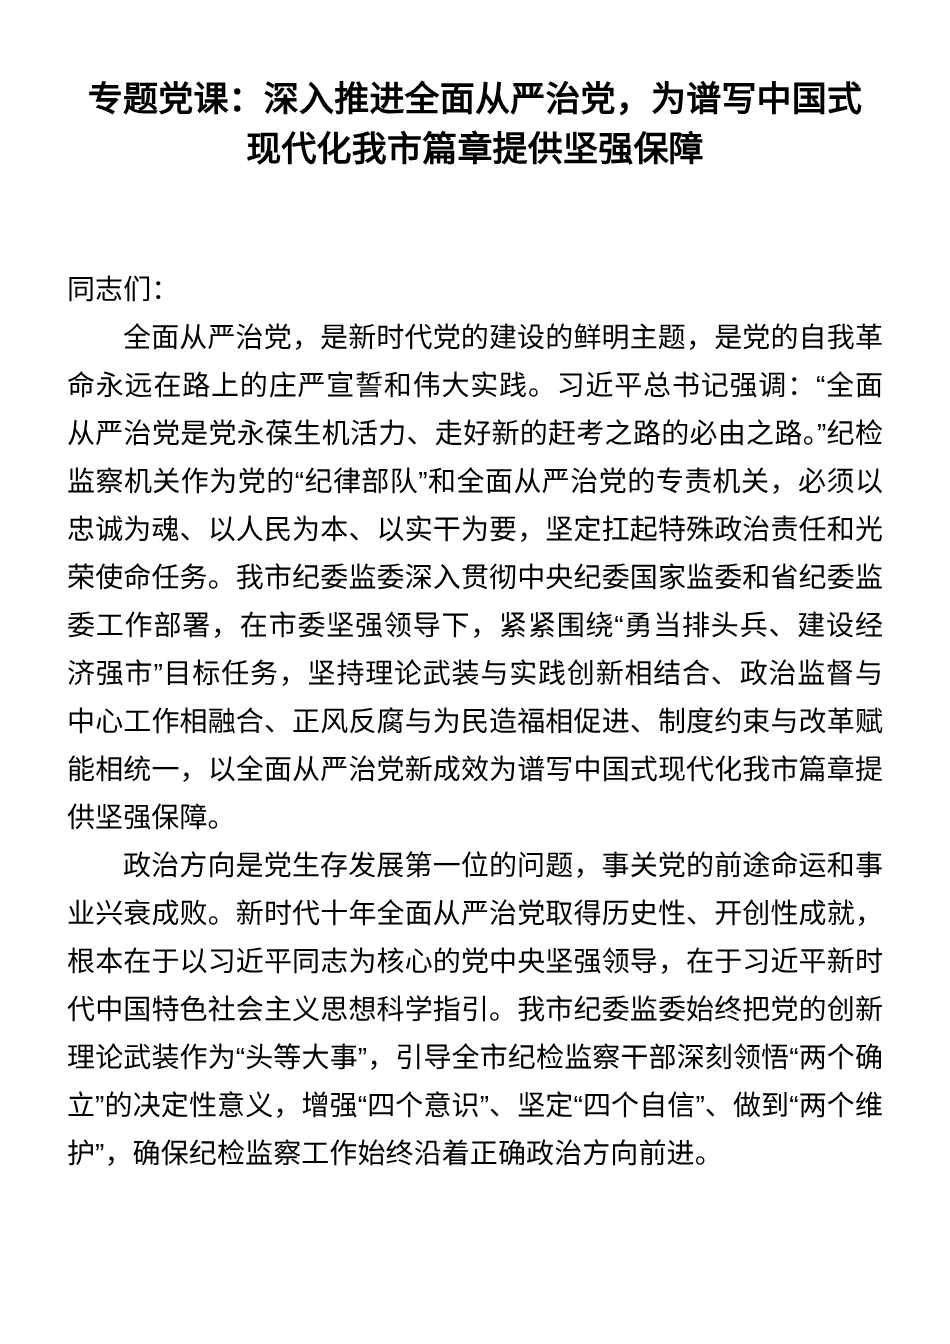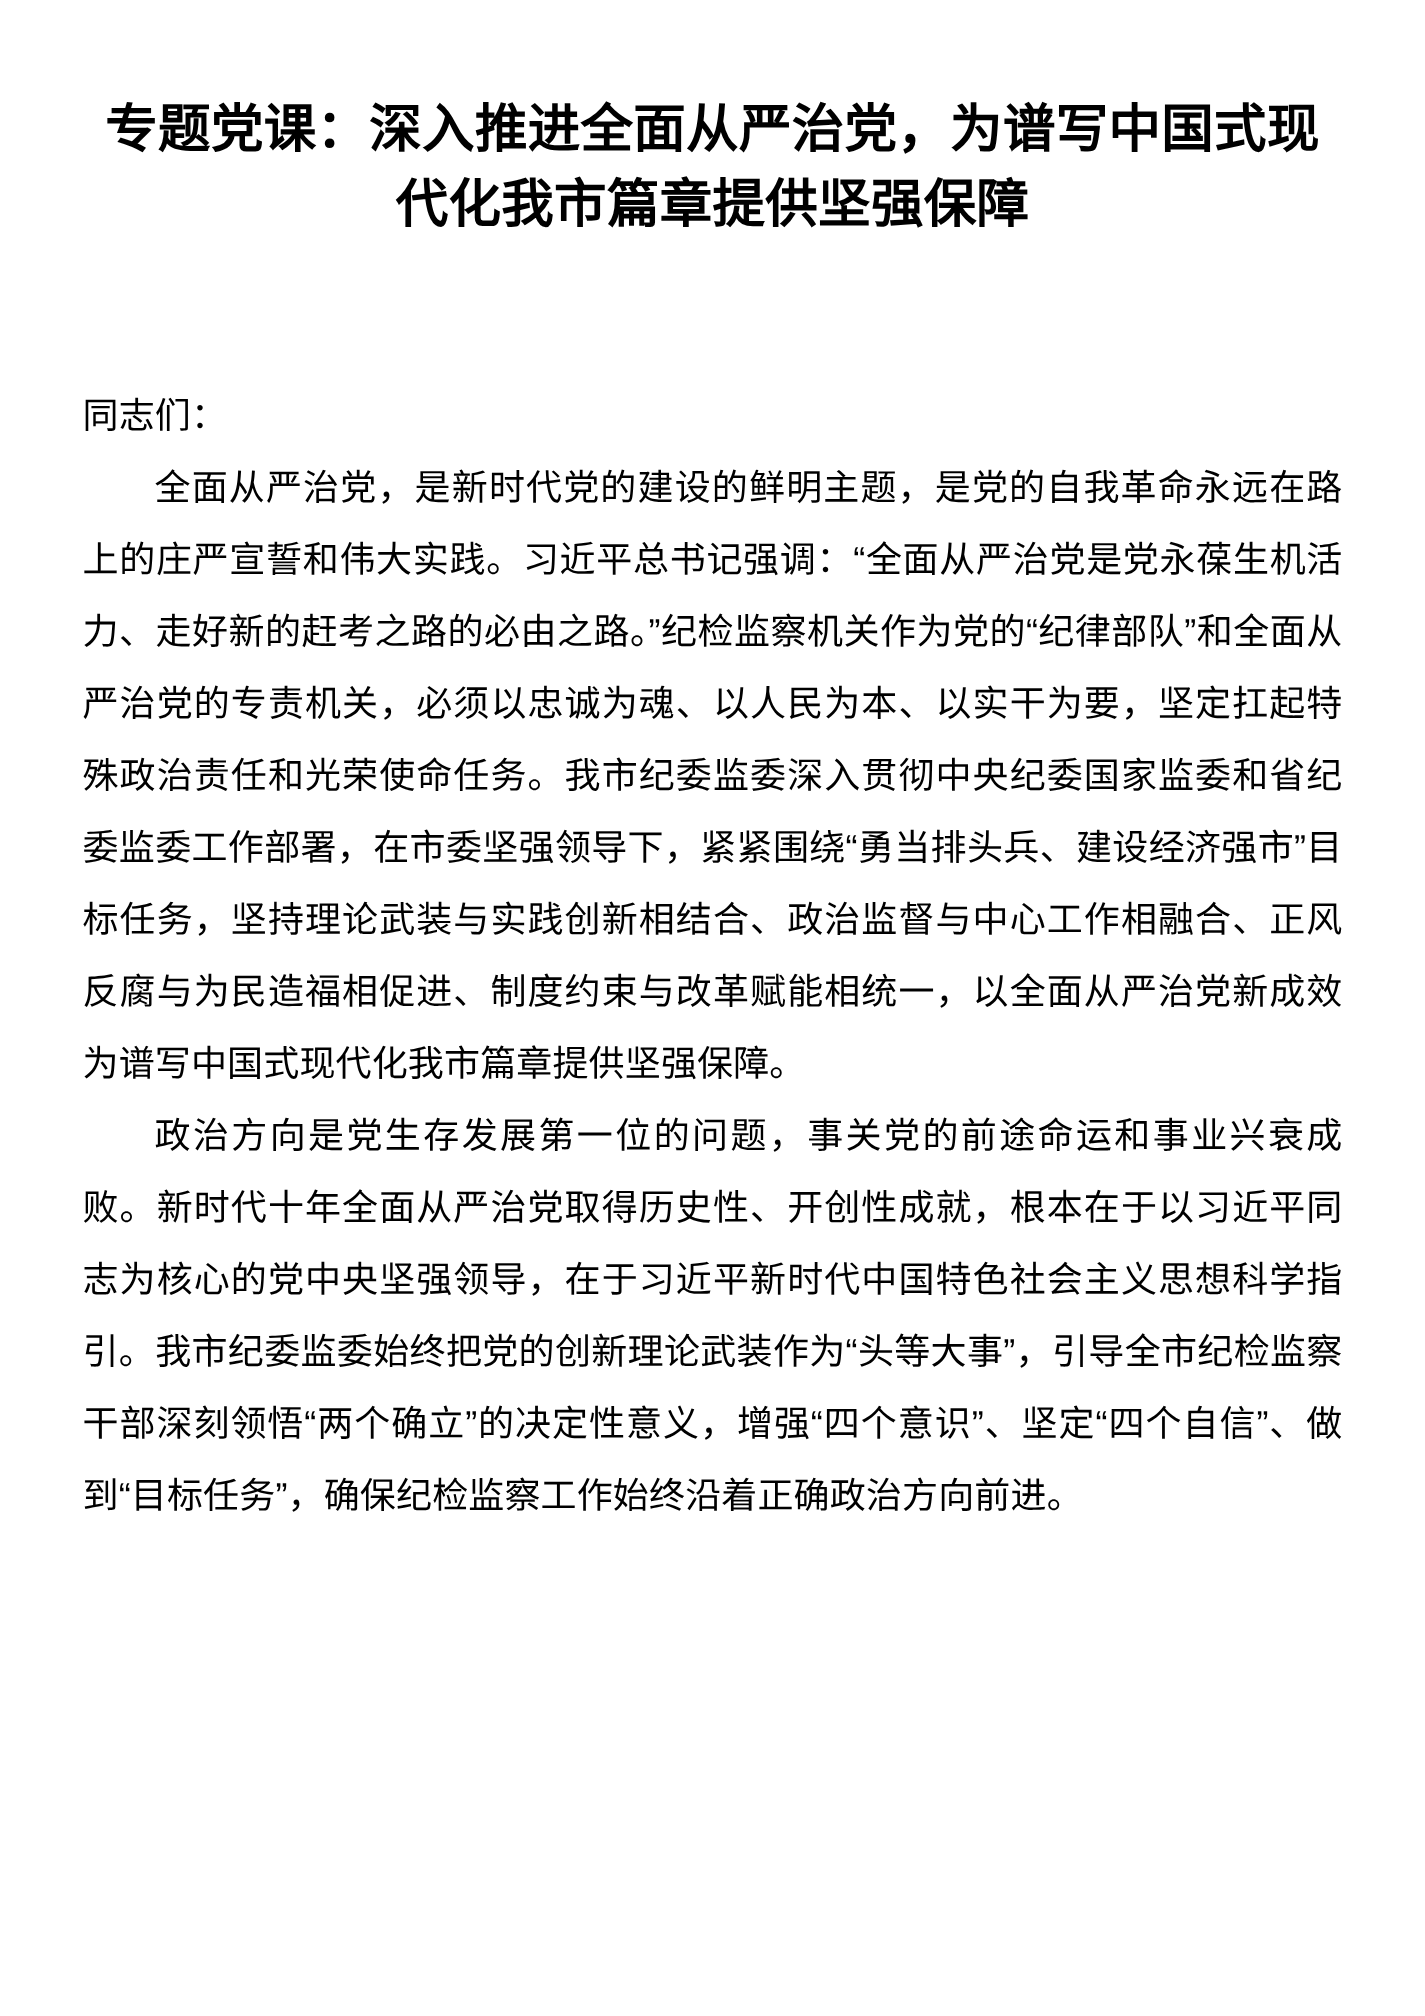--- a/index.html
+++ b/index.html
@@ -14,39 +14,39 @@
     overflow: hidden;
     font-family: "Liberation Sans", "DejaVu Sans", sans-serif;
     color: #000000;
     -webkit-font-smoothing: antialiased;
   }
   .page {
     position: relative;
     width: 950px;
     height: 1344px;
     box-sizing: border-box;
-    padding: 0;
+    padding: 12px;
     background: #ffffff;
   }
   .doc-title {
     margin: 0;
     padding: 62px 68px 0 68px;
     font-size: 35px;
     font-weight: bold;
     line-height: 50px;
     text-align: center;
     letter-spacing: 0.2px;
     word-break: break-all;
   }
   .body-block {
     padding: 0 55px 0 55px;
   }
   p.para {
     margin: 0;
-    font-size: 24px;
+    font-size: 28px;
     line-height: 48px;
     text-align: justify;
     text-justify: inter-ideograph;
     word-break: break-all;
     letter-spacing: 0.1px;
   }
   p.salutation {
     text-indent: 0;
     margin-top: 52px;
   }
@@ -70,17 +70,17 @@
 
   <div class="spacer-after-title"></div>
 
   <div class="body-block">
 
     <p class="para salutation">同志们：</p>
 
     <p class="para indent">全面从严治党，是新时代党的建设的鲜明主题，是党的自我革命永远在路上的庄严宣誓和伟大实践。习近平总书记强调：“全面从严治党是党永葆生机活力、走好新的赶考之路的必由之路。”纪检监察机关作为党的“纪律部队”和全面从严治党的专责机关，必须以忠诚为魂、以人民为本、以实干为要，坚定扛起特殊政治责任和光荣使命任务。我市纪委监委深入贯彻中央纪委国家监委和省纪委监委工作部署，在市委坚强领导下，紧紧围绕“勇当排头兵、建设经济强市”目标任务，坚持理论武装与实践创新相结合、政治监督与中心工作相融合、正风反腐与为民造福相促进、制度约束与改革赋能相统一，以全面从严治党新成效为谱写中国式现代化我市篇章提供坚强保障。</p>
 
 
-    <p class="para indent">政治方向是党生存发展第一位的问题，事关党的前途命运和事业兴衰成败。新时代十年全面从严治党取得历史性、开创性成就，根本在于以习近平同志为核心的党中央坚强领导，在于习近平新时代中国特色社会主义思想科学指引。我市纪委监委始终把党的创新理论武装作为“头等大事”，引导全市纪检监察干部深刻领悟“两个确立”的决定性意义，增强“四个意识”、坚定“四个自信”、做到“目标任务”，确保纪检监察工作始终沿着正确政治方向前进。</p>
+    <p class="para indent">政治方向是党生存发展第一位的问题，事关党的前途命运和事业兴衰成败。新时代十年全面从严治党取得历史性、开创性成就，根本在于以习近平同志为核心的党中央坚强领导，在于习近平新时代中国特色社会主义思想科学指引。我市纪委监委始终把党的创新理论武装作为“头等大事”，引导全市纪检监察干部深刻领悟“两个确立”的决定性意义，增强“四个意识”、坚定“四个自信”、做到“两个维护”，确保纪检监察工作始终沿着正确政治方向前进。</p>
 
   </div>
 
 </div>
 
 </body></html>

